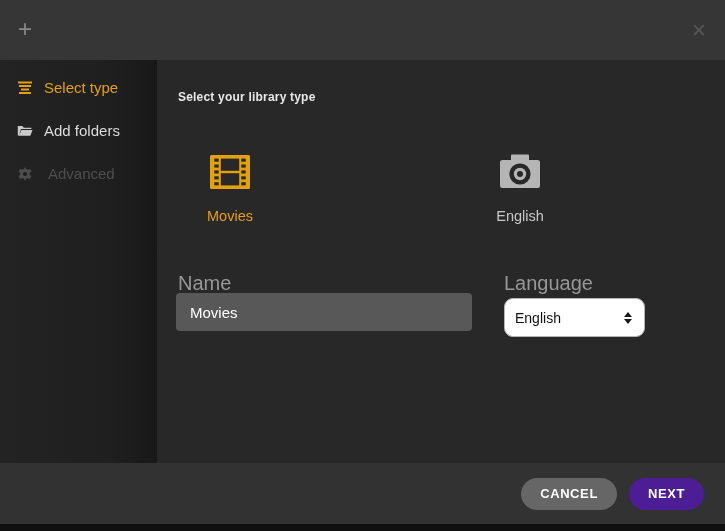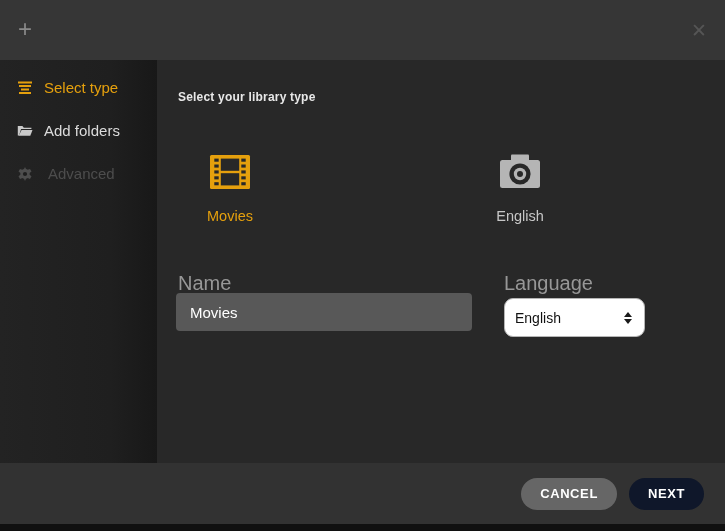--- a/index.html
+++ b/index.html
@@ -117,21 +117,21 @@
     display: flex; align-items: center; justify-content: flex-end;
     padding-right: 21px; gap: 12px;
   }
   .btn {
     height: 32px; border: none; border-radius: 16px;
     color: #fff; font-size: 13px; font-weight: 700;
     letter-spacing: 0.6px; padding: 0 19px; cursor: pointer;
     font-family: "Liberation Sans", "DejaVu Sans", sans-serif;
   }
   .btn-cancel { background: #666; }
-  .btn-next { background: #0f172a; }
+  .btn-next { background: #4c1d95; }
 
   .bottom-strip {
     position: absolute; left: 0; right: 0; top: 524px; height: 7px;
     background: #101010;
   }
 </style>
 </head>
 <body>
 
 <div class="app">

